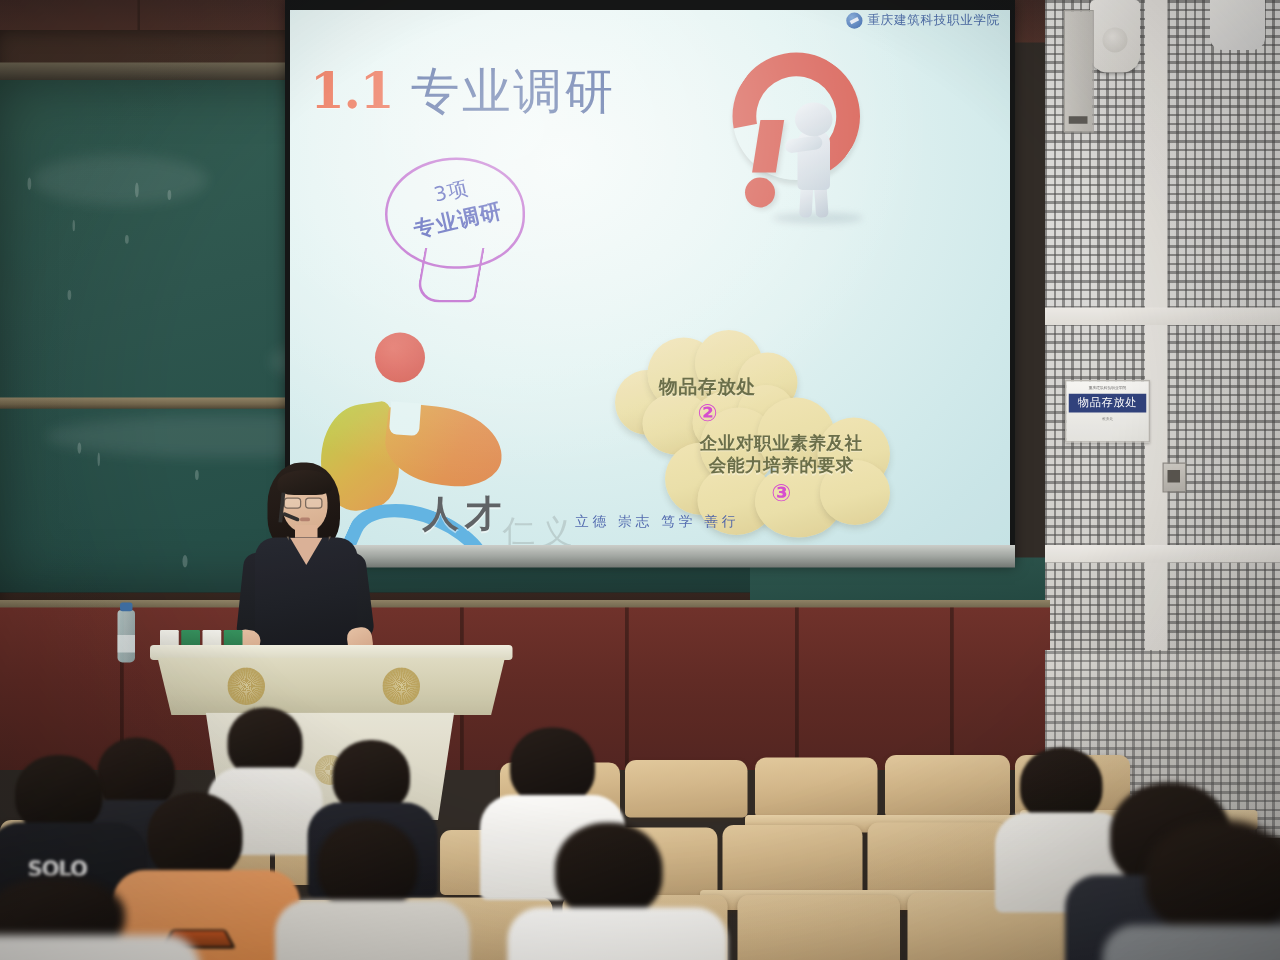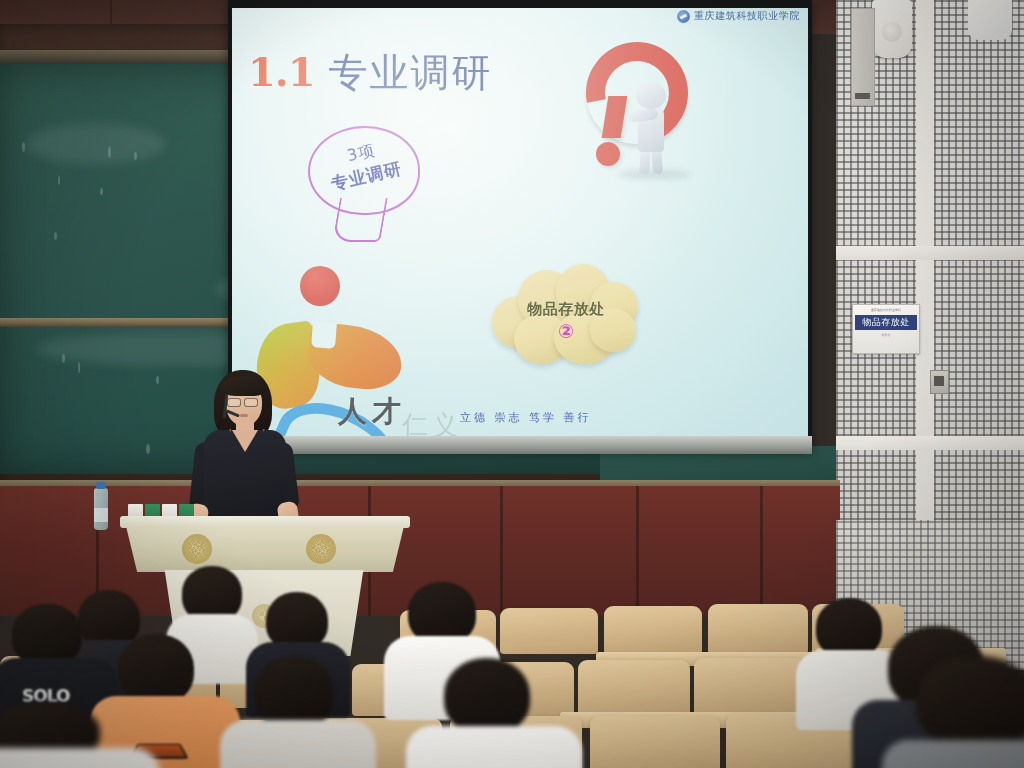--- a/index.html
+++ b/index.html
@@ -368,20 +368,32 @@
       <div class="puff" style="left:28px;top:10px;width:58px;height:58px;"></div>
       <div class="puff" style="left:66px;top:4px;width:54px;height:54px;"></div>
       <div class="puff" style="left:100px;top:22px;width:48px;height:48px;"></div>
       <div class="puff" style="left:24px;top:54px;width:56px;height:50px;"></div>
       <div class="puff" style="left:64px;top:52px;width:62px;height:52px;"></div>
       <div class="puff" style="left:100px;top:48px;width:46px;height:44px;"></div>
       <div class="cloud-label" style="top:40px;font-size:15px;">物品存放处</div>
       <div class="cloud-num" style="top:60px;">②</div>
     </div>
 
+    <div class="cloud" style="left:300px;top:306px;width:186px;height:118px;">
+      <div class="puff" style="left:0px;top:40px;width:58px;height:58px;"></div>
+      <div class="puff" style="left:28px;top:12px;width:62px;height:62px;"></div>
+      <div class="puff" style="left:74px;top:4px;width:62px;height:62px;"></div>
+      <div class="puff" style="left:122px;top:20px;width:58px;height:58px;"></div>
+      <div class="puff" style="left:26px;top:58px;width:62px;height:56px;"></div>
+      <div class="puff" style="left:72px;top:58px;width:70px;height:58px;"></div>
+      <div class="puff" style="left:124px;top:54px;width:56px;height:52px;"></div>
+      <div class="cloud-label" style="top:32px;font-size:14px;">企业对职业素养及社</div>
+      <div class="cloud-label" style="top:50px;font-size:14px;">会能力培养的要求</div>
+      <div class="cloud-num" style="top:70px;">③</div>
+    </div>
 
     <div class="talent">
       <div class="t-sun"></div>
       <div class="t-body">
         <div class="t-arc2"></div>
         <div class="t-left"></div>
         <div class="t-right"></div>
         <div class="t-notch"></div>
         <div class="t-arc"></div>
       </div>

